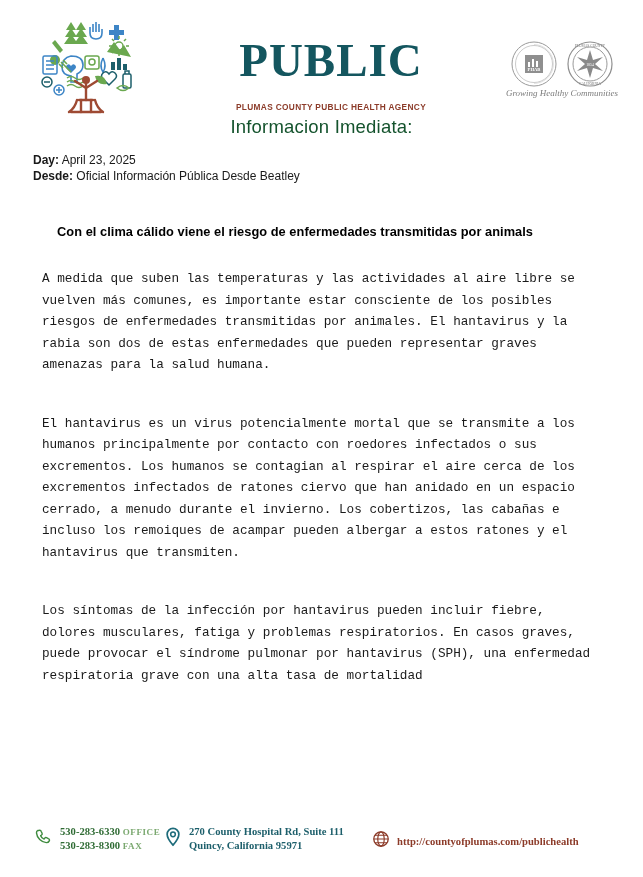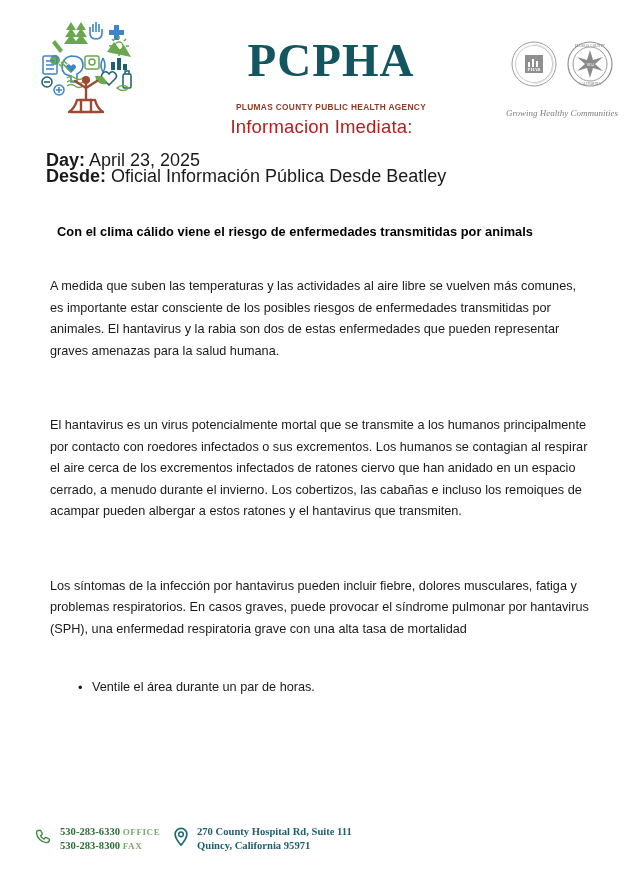--- a/index.html
+++ b/index.html
@@ -66,37 +66,37 @@
   }
   .seal {
     width: 48px;
     height: 48px;
   }
   .seal-tagline {
     font-family: "Liberation Serif", serif;
     font-style: italic;
     font-size: 9px;
     color: #7c7c7c;
-    margin-top: 20px;
+    margin-top: 0;
     white-space: nowrap;
   }
 
   
   .doc-title {
     text-align: center;
     font-size: 18.5px;
     font-weight: normal;
-    color: #b91c1c;
+    color: #14532d;
     margin: 0;
     padding-top: 4px;
     letter-spacing: 0.2px;
   }
   .meta {
-    margin: 14px 0 0 46px;
-    font-size: 18px;
+    margin: 14px 0 0 33px;
+    font-size: 12px;
     line-height: 16px;
     color: #1a1a1a;
   }
   .meta .lbl { font-weight: bold; }
 
   .headline {
     margin: 40px 0 0 57px;
     font-size: 12.8px;
     font-weight: bold;
     color: #000;
@@ -104,22 +104,23 @@
   }
 
   
   .content {
     margin: 0 34px 0 34px;
     font-size: 12.7px;
     line-height: 21.5px;
     color: #1a1a1a;
   }
   .para {
-    margin: 16px;
+    margin: 8px;
     padding: 0;
+    font-family: Liberation Mono, monospace;
   }
   .gap-lg { height: 21px; }
 
   ul.bullets {
     margin: 0;
     padding: 0 0 0 44px;
     list-style: none;
   }
   ul.bullets li {
     position: relative;
@@ -143,21 +144,21 @@
     width: 637px;
     height: 46px;
   }
   .f-item {
     position: absolute;
     display: flex;
     align-items: center;
     gap: 7px;
   }
   .f-phone  { left: 34px;  top: 4px; }
-  .f-addr   { left: 172px; top: 4px; }
+  .f-addr   { left: 164px; top: 4px; }
   .f-web    { left: 372px; top: 9px; }
 
   .f-icon { flex: 0 0 auto; }
 
   .phone-lines {
     font-family: "Liberation Serif", serif;
     font-size: 10.6px;
     line-height: 14px;
     color: #2f6b34;
     font-weight: bold;
@@ -251,21 +252,21 @@
         <path d="M53 76 l-11 -7 M53 76 l11 -7"></path>
         <path d="M44 88 q-2 8 -8 12 M62 88 q2 8 8 12"></path>
         <path d="M46 88 h14"></path>
         <path d="M48 88 v12 M58 88 v12"></path>
         <path d="M38 100 h30"></path>
       </g>
     </svg>
   </div>
 
   <div class="pcpha-block">
-    <div class="pcpha-word">PCPHA</div>
+    <div class="pcpha-word">PUBLIC</div>
     <div class="pcpha-sub">PLUMAS COUNTY PUBLIC HEALTH AGENCY</div>
   </div>
 
   <div class="seals">
     <div class="seal-row">
       <span class="seal">
         <svg viewBox="0 0 48 48" width="48" height="48" aria-hidden="true">
           <circle cx="24" cy="24" r="22" fill="none" stroke="#9a9a9a" stroke-width="1"></circle>
           <circle cx="24" cy="24" r="18.5" fill="none" stroke="#b5b5b5" stroke-width="0.7"></circle>
           <rect x="15" y="15" width="18" height="18" fill="#8f8f8f"></rect>
@@ -309,21 +310,20 @@
   <p class="para">A medida que suben las temperaturas y las actividades al aire libre se vuelven más comunes, es importante estar consciente de los posibles riesgos de enfermedades transmitidas por animales. El hantavirus y la rabia son dos de estas enfermedades que pueden representar graves amenazas para la salud humana.</p>
 
   <div class="gap-lg"></div>
   <p class="para">El hantavirus es un virus potencialmente mortal que se transmite a los humanos principalmente por contacto con roedores infectados o sus excrementos. Los humanos se contagian al respirar el aire cerca de los excrementos infectados de ratones ciervo que han anidado en un espacio cerrado, a menudo durante el invierno. Los cobertizos, las cabañas e incluso los remoiques de acampar pueden albergar a estos ratones y el hantavirus que transmiten.</p>
 
   <div class="gap-lg"></div>
   <p class="para">Los síntomas de la infección por hantavirus pueden incluir fiebre, dolores musculares, fatiga y problemas respiratorios. En casos graves, puede provocar el síndrome pulmonar por hantavirus (SPH), una enfermedad respiratoria grave con una alta tasa de mortalidad</p>
 
   <div class="gap-lg"></div>
   <ul class="bullets">
-    <li>Ventile el área durante un par de horas.</li>
   </ul>
 </div>
 
 <div class="footer">
 
   <div class="f-item f-phone">
     <span class="f-icon">
       <svg viewBox="0 0 20 20" width="19" height="19" aria-hidden="true">
         <path d="M5.2 2.6 c1 -0.6 2 0 2.4 1 l0.9 2 c0.3 0.7 0.1 1.4 -0.5 1.8 l-1 0.7 c0.6 1.6 2 3 3.6 3.6 l0.7 -1 c0.4 -0.6 1.1 -0.8 1.8 -0.5 l2 0.9 c1 0.4 1.5 1.4 1 2.4 c-0.6 1.2 -1.9 2 -3.2 1.9 C7.8 15.2 3.1 10.5 2.6 5.2 c-0.1 -1.1 0.6 -2.1 1.6 -2.6 z" fill="none" stroke="#3f8c3f" stroke-width="1.5" stroke-linejoin="round"></path>
       </svg>
@@ -342,13 +342,23 @@
         <path d="M10 1.5 c-3.6 0 -6.5 2.9 -6.5 6.5 c0 4.9 6.5 12 6.5 12 s6.5 -7.1 6.5 -12 c0 -3.6 -2.9 -6.5 -6.5 -6.5 z" fill="none" stroke="#1d6b7a" stroke-width="1.9"></path>
         <circle cx="10" cy="8" r="2.6" fill="none" stroke="#1d6b7a" stroke-width="1.7"></circle>
       </svg>
     </span>
     <span class="addr-lines">
       <span>270 County Hospital Rd, Suite 111</span><br>
       <span>Quincy, California 95971</span>
     </span>
   </div>
 
+  <div class="f-item f-web">
+    <span class="f-icon">
+      <svg viewBox="0 0 20 20" width="18" height="18" aria-hidden="true">
+        <circle cx="10" cy="10" r="8" fill="none" stroke="#8c3b29" stroke-width="1.5"></circle>
+        <ellipse cx="10" cy="10" rx="3.6" ry="8" fill="none" stroke="#8c3b29" stroke-width="1.3"></ellipse>
+        <path d="M2 10 h16 M3.3 5.8 h13.4 M3.3 14.2 h13.4" stroke="#8c3b29" stroke-width="1.2" fill="none"></path>
+      </svg>
+    </span>
+    <span class="web-line">http://countyofplumas.com/publichealth</span>
+  </div>
 </div>
 
 </body></html>

